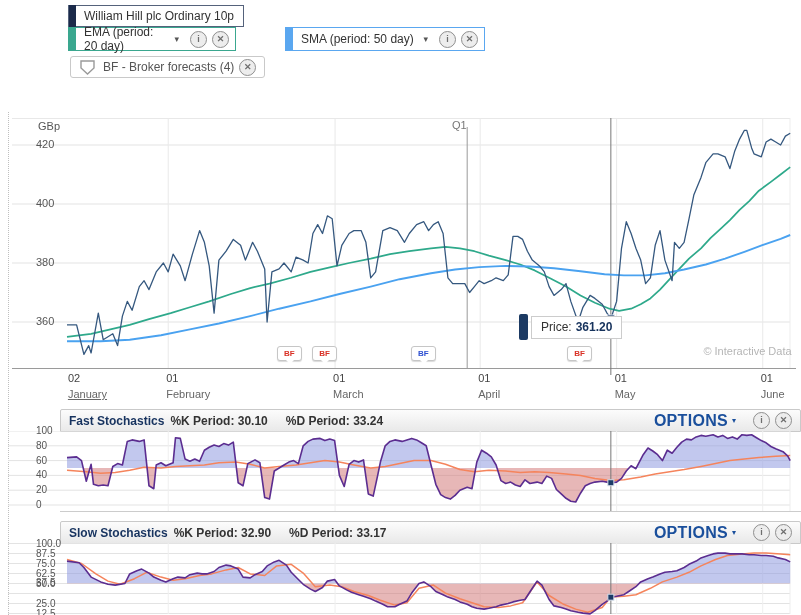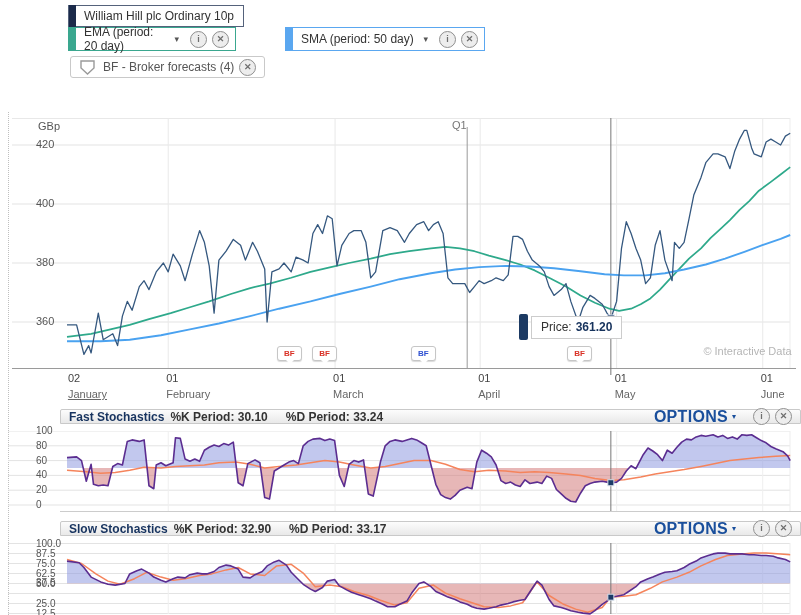--- a/index.html
+++ b/index.html
@@ -43,21 +43,21 @@
   #price-tip .box{height:21px;background:#fff;border:1px solid #ccc;display:flex;align-items:center;
                   padding:0 9px;font-size:12px;color:#333;white-space:nowrap;}
   #price-tip b{color:#16325c;margin-left:4px;}
   
   .bf-flag{position:absolute;top:346px;width:23px;height:13px;background:#fff;border:1px solid #c6c6c6;
            border-radius:3px;font-size:8px;font-weight:bold;text-align:center;line-height:13px;
            box-shadow:0 1px 1px rgba(0,0,0,.15);}
   .bf-flag:after{content:"";position:absolute;left:8px;top:13px;border:4px solid transparent;border-top-color:#fff;}
   .bf-red{color:#d93025;} .bf-blue{color:#2d4fd1;}
   
-  .phead{left:60px;width:741px;height:15px;background:linear-gradient(#fcfcfc,#e9e9e9);
+  .phead{left:60px;width:741px;height:23px;background:linear-gradient(#fcfcfc,#e9e9e9);
          border:1px solid #c9c9c9;border-radius:2px 2px 0 0;display:flex;align-items:center;
          font-size:12px;box-sizing:border-box;padding:0 8px;}
   .phead .ptitle{font-weight:bold;color:#17335f;margin-right:6px;}
   .phead .pkv{font-weight:bold;color:#333;margin-right:18px;}
   .phead .spacer{flex:1;}
   .phead .options{font-weight:bold;color:#1a4f9c;font-size:16px;letter-spacing:.3px;margin-right:4px;}
   .phead .ocaret{color:#1a4f9c;font-size:8px;margin-right:12px;}
   #fast-header{top:409px;} #slow-header{top:521px;}
   svg.layer{position:absolute;left:0;}
 </style>

